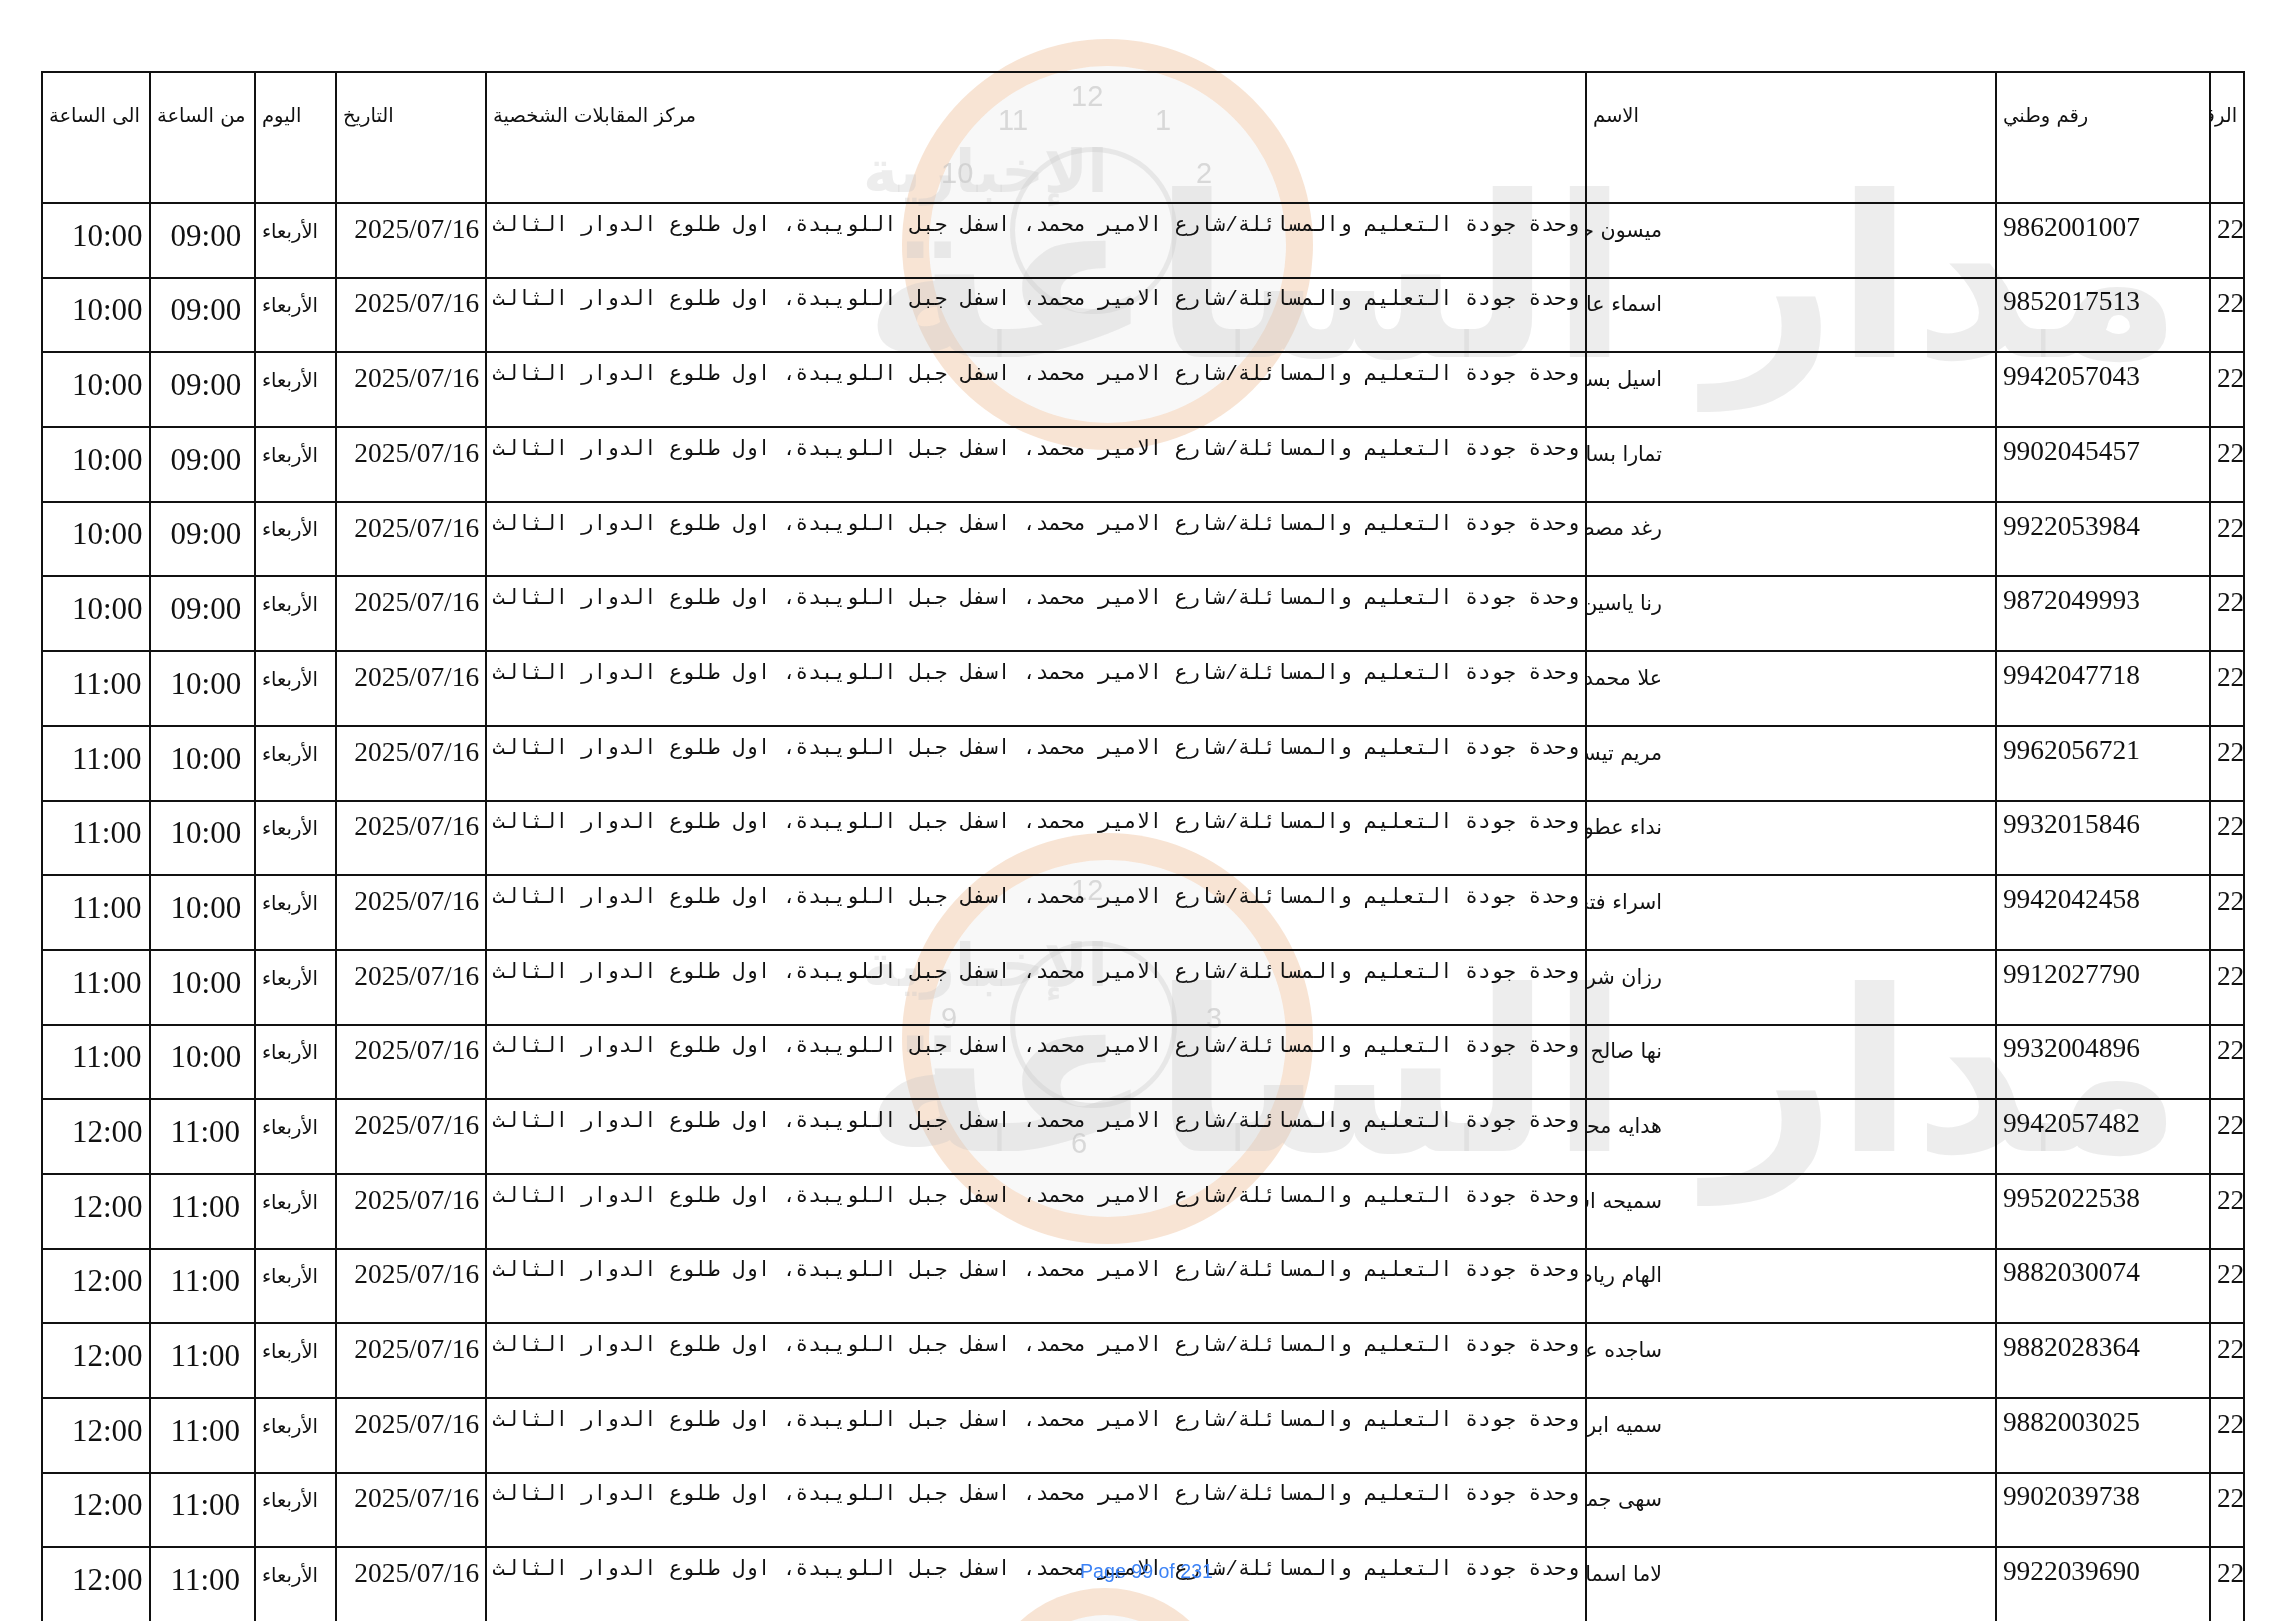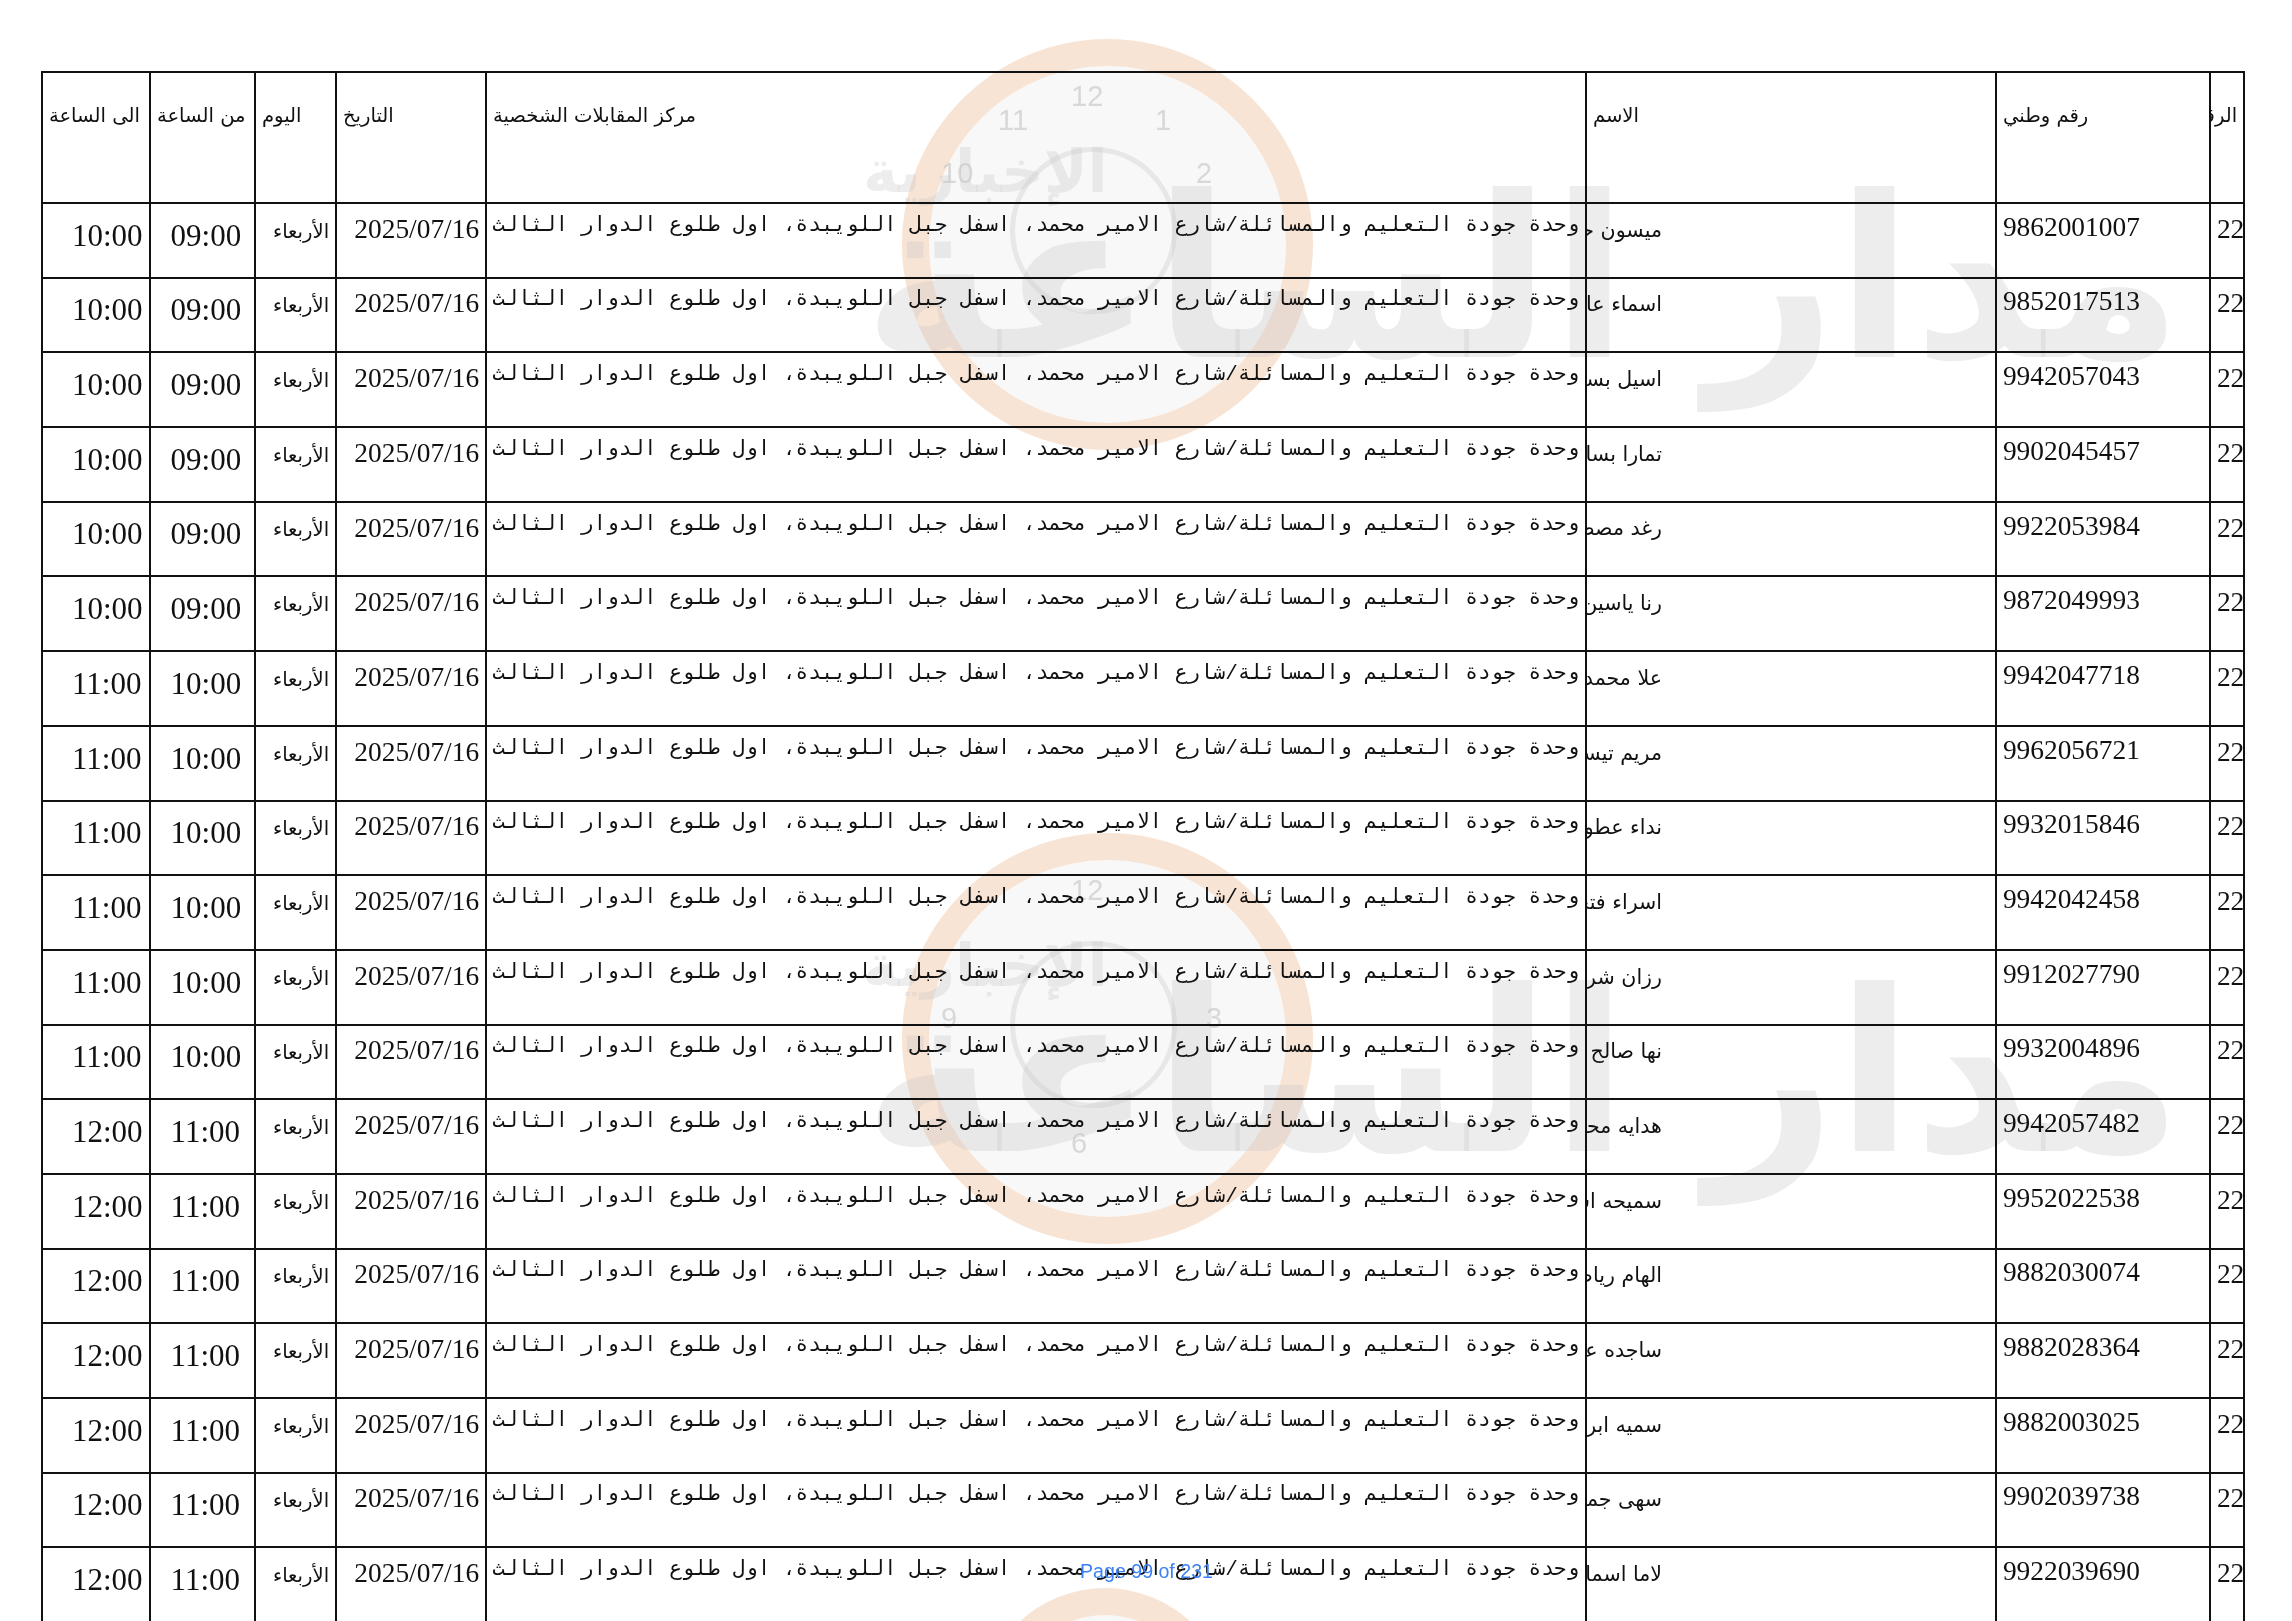--- a/index.html
+++ b/index.html
@@ -69,21 +69,21 @@
       padding-top: 31px;
     }
     table.grid td {
       height: 57px;
     }
     .c-num { font-size: 27.4px; text-align: left; padding-top: 9.8px !important; direction: ltr; }
     .c-nid { font-size: 27.4px; text-align: left; padding-top: 7.8px !important; direction: ltr; }
     .c-name { font-family: "DejaVu Sans", sans-serif; font-size: 20.6px; text-align: right; padding-top: 13.7px !important; padding-right: 333px !important; }
     .c-center { font-family: Liberation Mono, monospace; font-size: 21px; text-align: left; padding-top: 7.8px !important; }
     .c-date { font-size: 27.4px; text-align: right; padding-top: 9.8px !important; direction: ltr; }
-    .c-day { font-family: "DejaVu Sans", sans-serif; font-size: 19.6px; text-align: right; padding-top: 15.7px !important; }
+    .c-day { font-family: "DejaVu Sans", sans-serif; font-size: 19.6px; text-align: left; padding-top: 15.7px !important; }
     .c-from, .c-to { font-size: 31px; text-align: left; padding-top: 13.7px !important; direction: ltr; }
     .c-to { padding-left: 29px !important; }
     .c-from { padding-left: 19.6px !important; }
     .footer {
       position: absolute;
       left: 0; width: 2293px;
       top: 1560px;
       text-align: center;
       font-family: "Liberation Sans", sans-serif;
       font-size: 19.6px;

